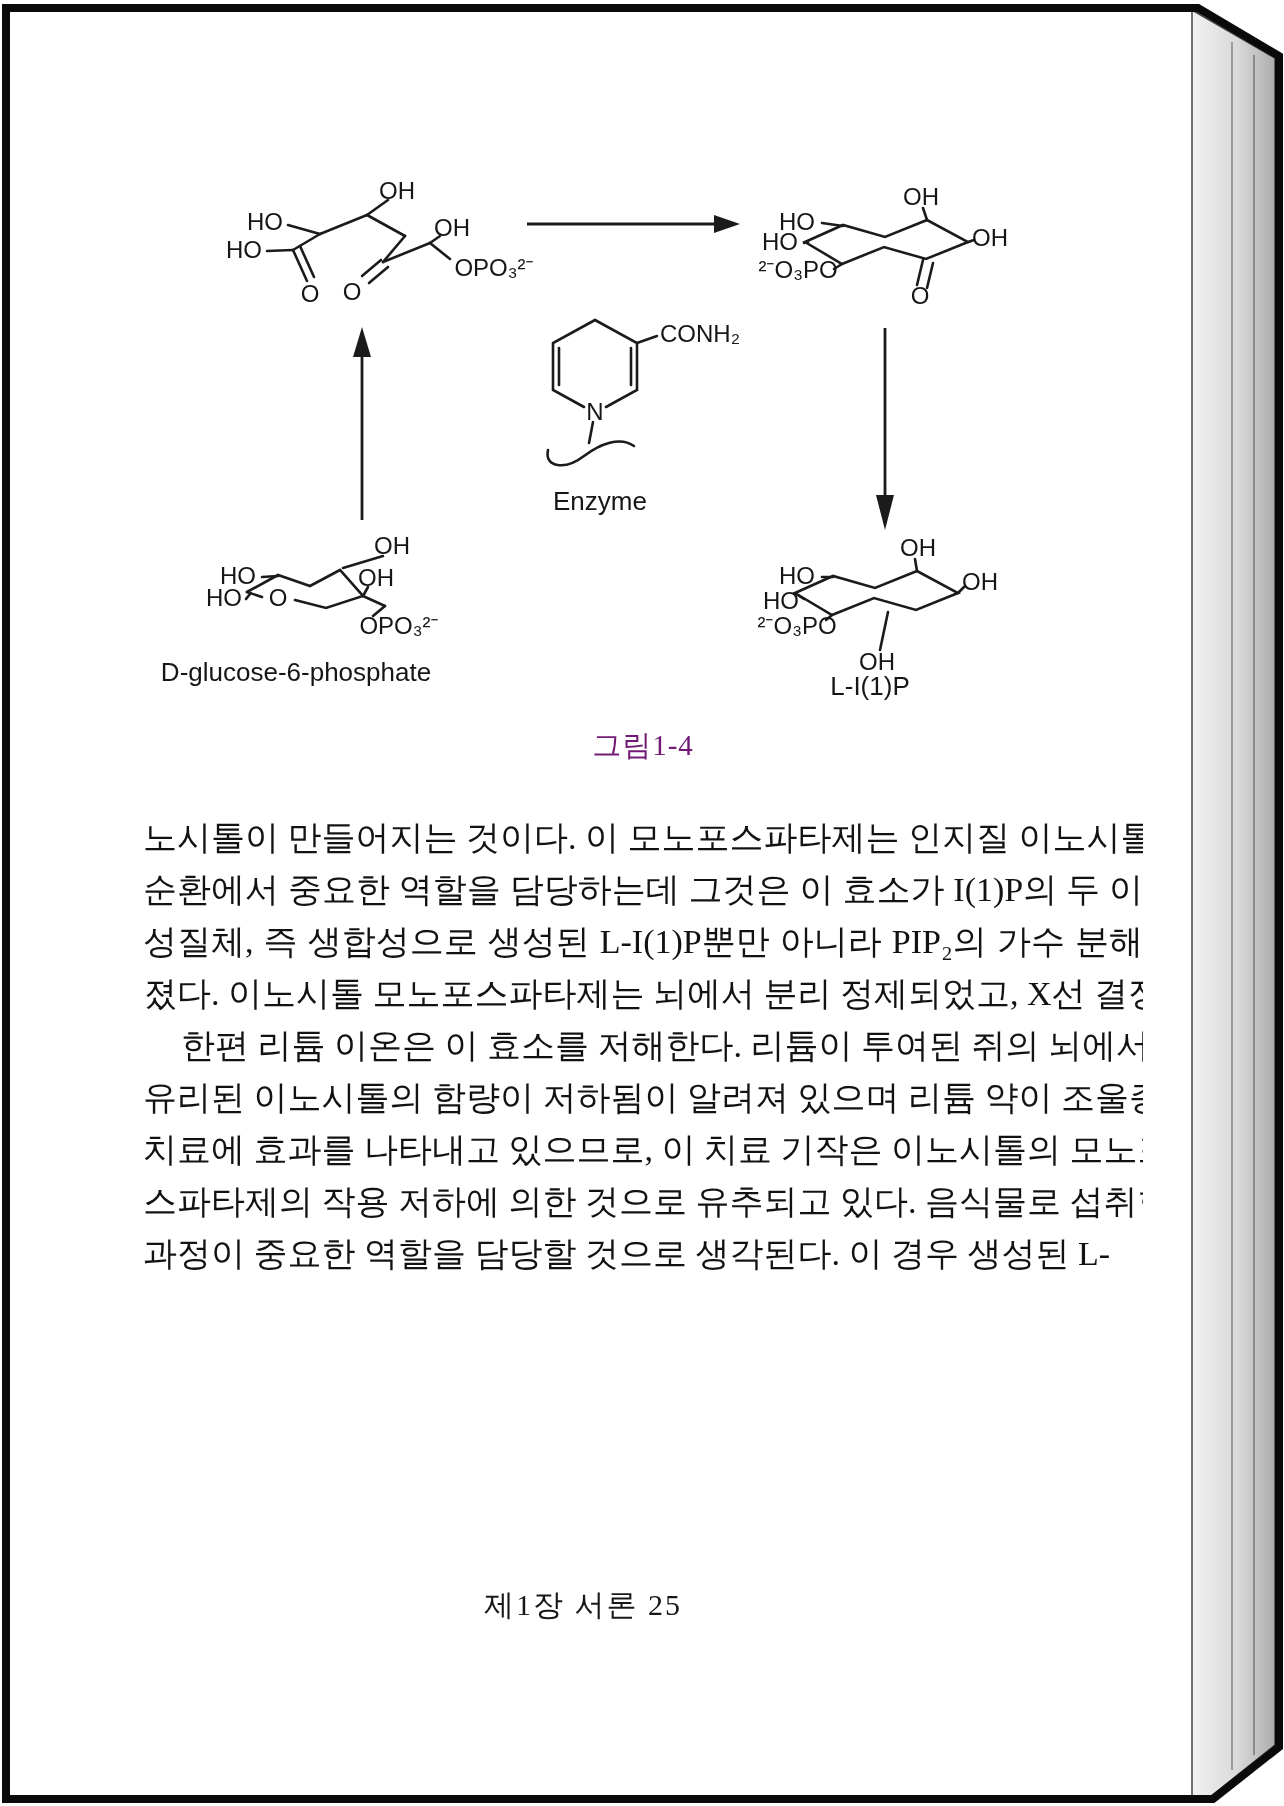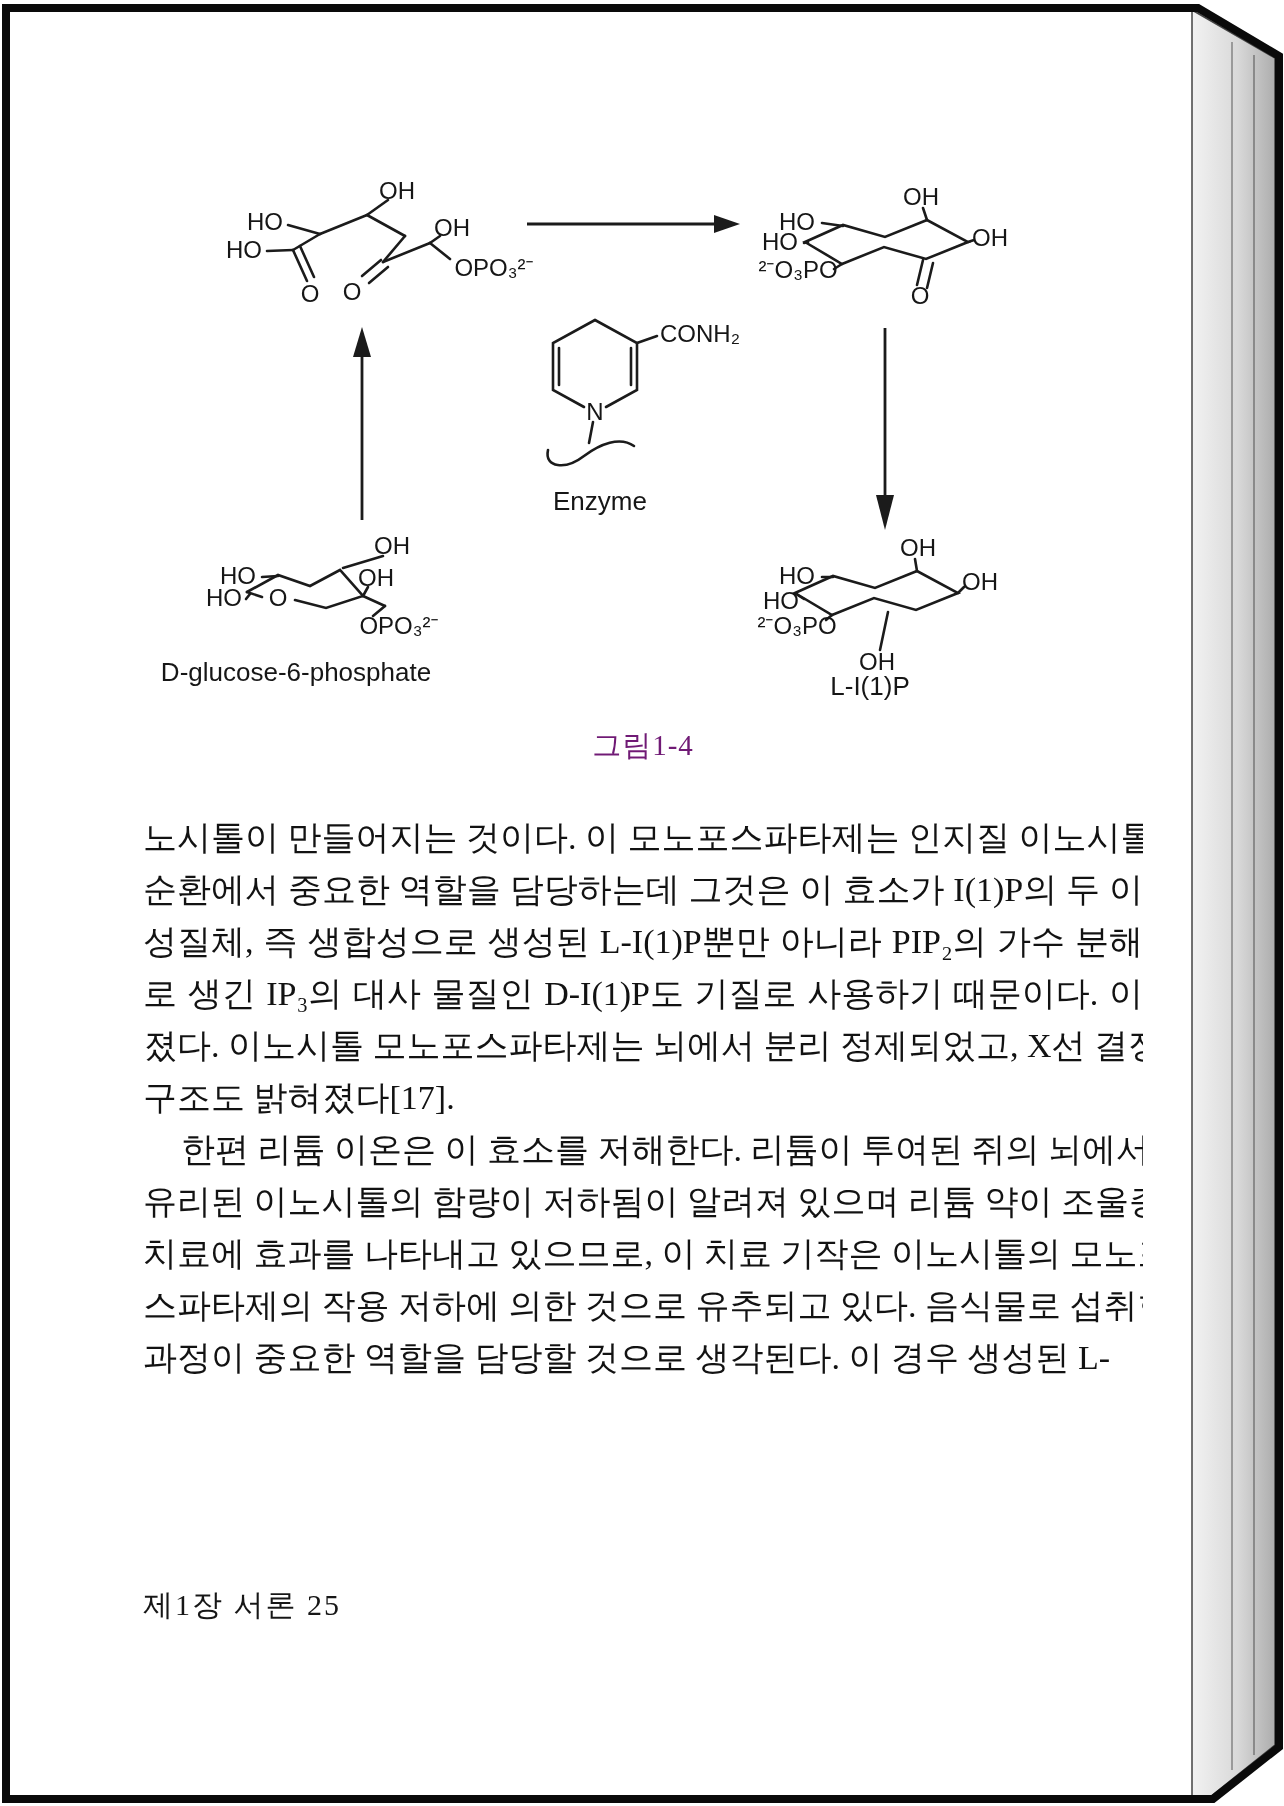--- a/index.html
+++ b/index.html
@@ -24,21 +24,21 @@
 
   
   #text-block{position:absolute;left:143px;top:812px;width:1000px;z-index:10;}
   .tline{font-size:34px;line-height:52px;height:52px;white-space:nowrap;overflow:hidden;
          text-align:justify;text-align-last:justify;color:#121212;}
   .tline.end{text-align-last:left;}
   .tline.indent{text-indent:38px;}
 
   
   #page-footer{position:absolute;left:143px;top:1585px;width:880px;z-index:10;
-      text-align:left;font-size:30px;color:#161616;letter-spacing:2px;}
+      text-align:center;font-size:30px;color:#161616;letter-spacing:2px;}
 </style>
 </head>
 <body>
 
 <svg id="frame-svg" width="1284" height="1806" viewBox="0 0 1284 1806">
   <defs>
     <linearGradient id="stackgrad" x1="0" y1="0" x2="1" y2="0">
       <stop offset="0" stop-color="#f2f2f2"></stop>
       <stop offset="0.55" stop-color="#d9d9d9"></stop>
       <stop offset="1" stop-color="#adadad"></stop>
@@ -168,23 +168,21 @@
   </g>
 </svg>
 </div>
 
 <div id="figure-caption">그림1-4</div>
 
 <div id="text-block">
   <div class="tline">노시톨이 만들어지는 것이다. 이 모노포스파타제는 인지질 이노시톨의</div>
   <div class="tline">순환에서 중요한 역할을 담당하는데 그것은 이 효소가 I(1)P의 두 이</div>
   <div class="tline">성질체, 즉 생합성으로 생성된 L-I(1)P뿐만 아니라 PIP₂의 가수 분해</div>
-  <div class="tline">로 생긴 IP₃의 대사 물질인 D-I(1)P도 기질로 사용하기 때문이다. 이</div>
   <div class="tline">졌다. 이노시톨 모노포스파타제는 뇌에서 분리 정제되었고, X선 결정</div>
-  <div class="tline end">구조도 밝혀졌다[17].</div>
   <div class="tline indent">한편 리튬 이온은 이 효소를 저해한다. 리튬이 투여된 쥐의 뇌에서</div>
   <div class="tline">유리된 이노시톨의 함량이 저하됨이 알려져 있으며 리튬 약이 조울증</div>
   <div class="tline">치료에 효과를 나타내고 있으므로, 이 치료 기작은 이노시톨의 모노포</div>
   <div class="tline">스파타제의 작용 저하에 의한 것으로 유추되고 있다. 음식물로 섭취한</div>
   <div class="tline end">과정이 중요한 역할을 담당할 것으로 생각된다. 이 경우 생성된 L-</div>
 </div>
 
 <div id="page-footer">제1장 서론  25</div>
 
 </body></html>

